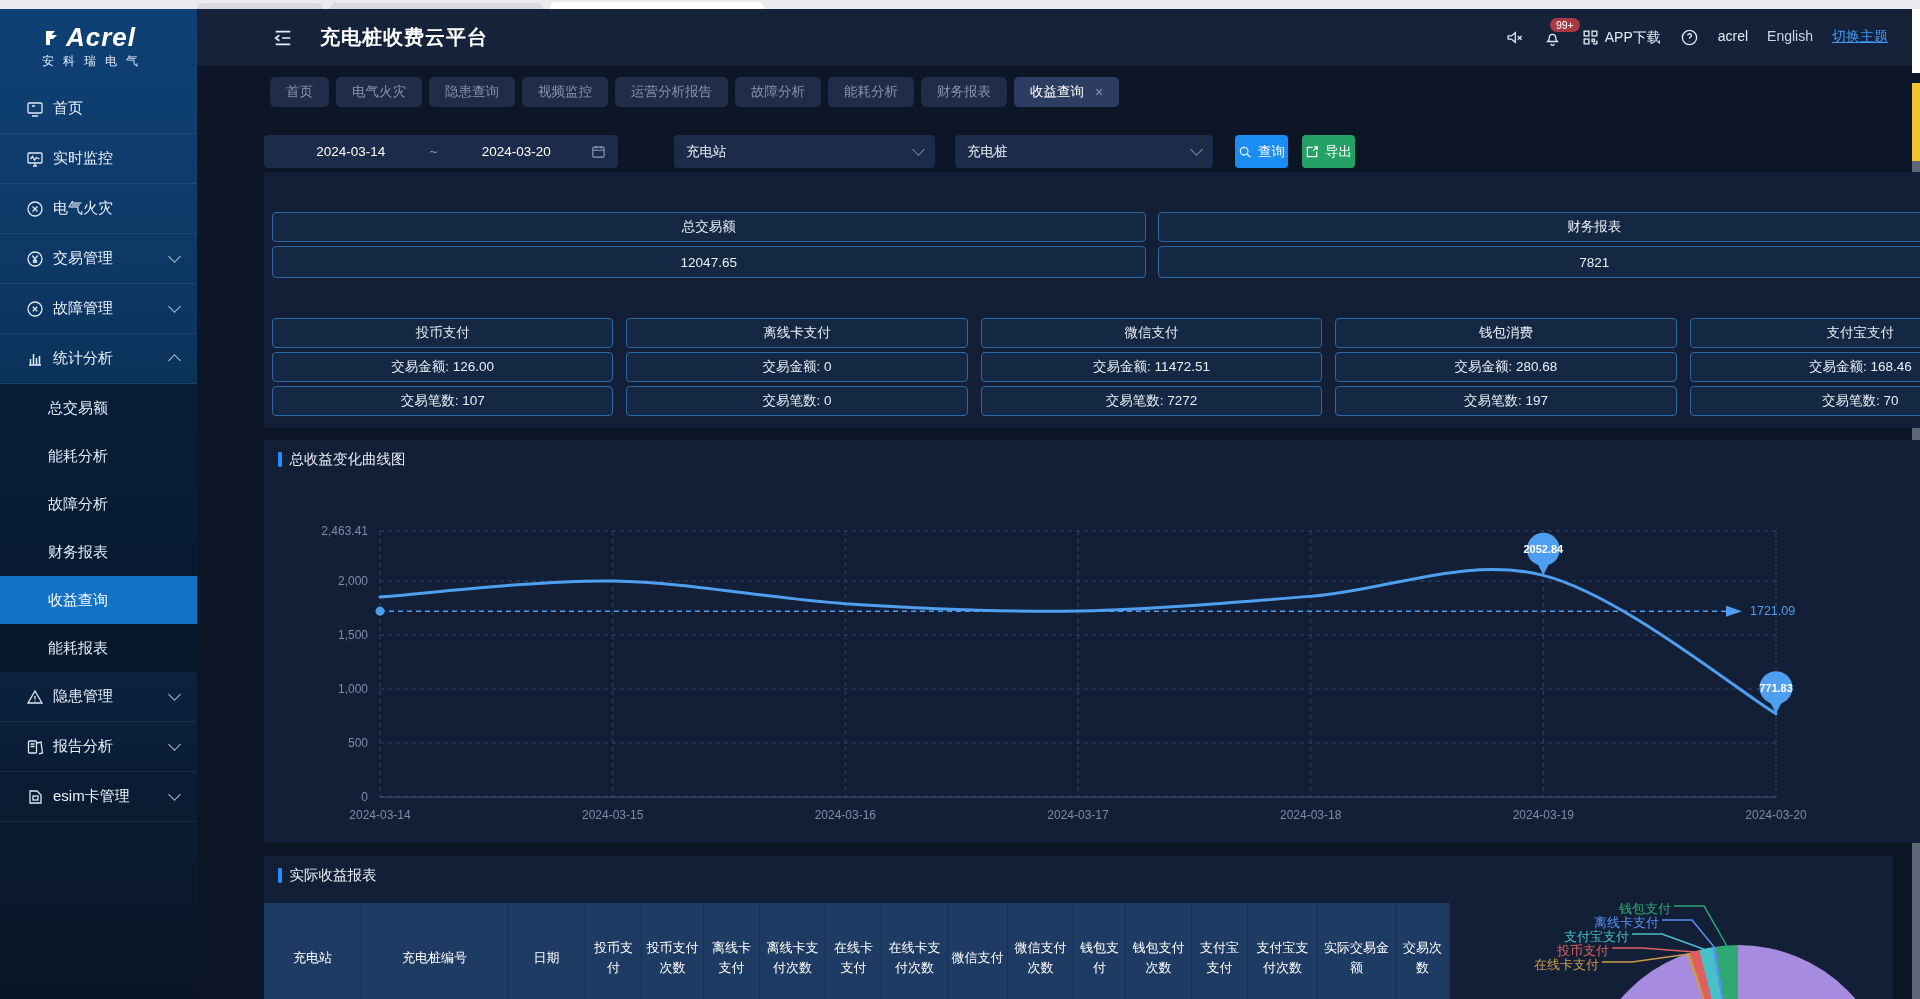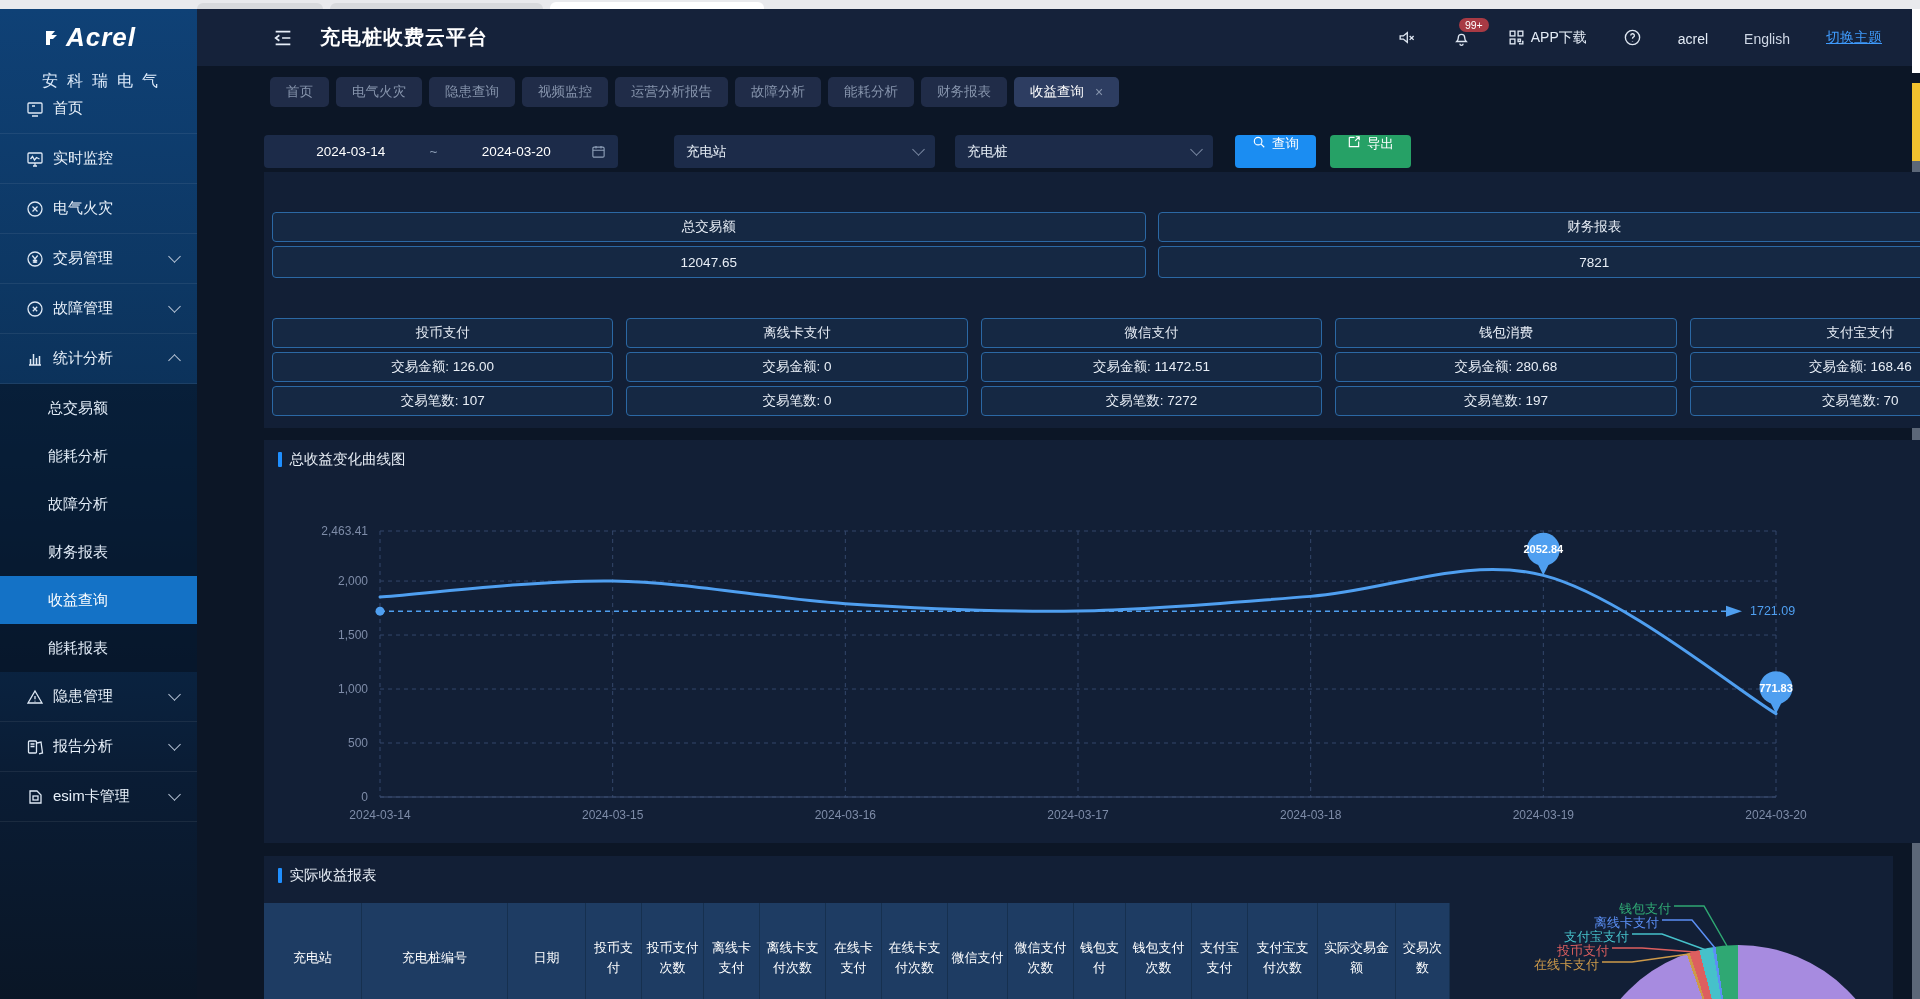--- a/index.html
+++ b/index.html
@@ -16,39 +16,39 @@
   .sc-white{position:absolute;top:0;left:0;width:8px;height:64px;background:#ffffff;}
   .sc-thumb{position:absolute;top:74px;left:0;width:8px;height:78px;background:#f2c12e;}
   .sc-track{position:absolute;top:152px;left:0;width:8px;height:838px;background:#5c6778;}
 
   
   .sidebar{position:absolute;left:0;top:9px;width:197px;height:990px;
     background:linear-gradient(180deg,#0f4176 0%,#0d3763 28%,#0a2b4f 52%,#0a1c34 78%,#0a1626 100%);}
   .logo{padding:13px 0 0 42px;height:62px;color:#fff;}
   .logo-row{display:flex;align-items:center;}
   .logo-text{font-size:26px;font-weight:bold;font-style:italic;letter-spacing:1px;margin-left:4px;}
-  .logo-sub{font-size:16px;letter-spacing:9px;color:#dceafa;margin-top:18px;}
+  .logo-sub{font-size:12px;letter-spacing:9px;color:#dceafa;margin-top:0;}
   .menu-item{height:49px;display:flex;align-items:center;padding-left:26px;color:#e9f1fa;font-size:15px;
     border-bottom:1px solid rgba(255,255,255,.07);position:relative;cursor:pointer;}
   .mi-icon{width:18px;height:18px;margin-right:9px;display:inline-flex;color:#dfe9f5;}
   .mi-icon svg{width:18px;height:18px;}
   .chev{width:8px;height:8px;border-right:1.6px solid #b9c6d8;border-bottom:1.6px solid #b9c6d8;
     position:absolute;right:18px;}
   .chev.down{transform:rotate(45deg);top:calc(50% - 7px);}
   .chev.up{transform:rotate(-135deg);top:calc(50% - 3px);}
   .submenu{background:rgba(4,12,24,.5);}
   .sub-item{height:48px;display:flex;align-items:center;padding-left:48px;font-size:15px;color:#e2ecf7;cursor:pointer;}
   .sub-item.selected{background:#1472c6;color:#fff;}
 
   
   .main{position:absolute;left:197px;top:9px;right:8px;bottom:0;background:#0c1626;}
   .topbar{position:absolute;left:0;top:0;right:0;height:57px;background:#15223a;display:flex;align-items:center;padding-left:75px;}
   .collapse{color:#e7eef8;width:22px;height:22px;cursor:pointer;}
   .app-title{color:#ffffff;font-size:20px;font-weight:bold;letter-spacing:1px;margin-left:26px;}
-  .top-right{margin-left:auto;display:flex;align-items:flex-end;gap:36px;padding-right:30px;color:#e3ebf5;font-size:14px;}
+  .top-right{margin-left:auto;display:flex;align-items:flex-start;gap:19px;padding-right:24px;color:#e3ebf5;font-size:14px;}
   .tico{width:19px;height:19px;color:#dfe7f2;display:inline-flex;cursor:pointer;}
   .tico svg{width:19px;height:19px;}
   .bell-wrap{position:relative;}
   .badge{position:absolute;top:-10px;right:-18px;background:#a83a44;color:#ffffff;font-size:10.5px;
     padding:1px 6px;border-radius:9px;}
   .appdl{display:flex;align-items:center;gap:5px;cursor:pointer;}
   .theme-link{color:#3f9bfc;text-decoration:underline;cursor:pointer;}
   .lang{color:#cfd8e6;cursor:pointer;}
 
   
@@ -63,22 +63,22 @@
   .datebox{width:330px;height:33px;background:#1c2b49;border-radius:4px;display:flex;align-items:center;
     padding:0 12px;color:#fff;font-size:13.5px;}
   .datebox .dval{flex:1;text-align:center;cursor:text;}
   .datebox .dsep{color:#8fa0b8;padding:0 4px;}
   .cal-icon{color:#8fa0b8;width:15px;height:15px;}
   .selectbox{height:33px;background:#1c2b49;border-radius:4px;display:flex;align-items:center;
     padding:0 12px;color:#e9f0f8;font-size:13.5px;cursor:pointer;}
   .selectbox .sv{flex:1;}
   .sel-chev{width:8px;height:8px;border-right:1.5px solid #7b8aa3;border-bottom:1.5px solid #7b8aa3;
     transform:rotate(45deg);margin-top:-4px;}
-  .btn{height:33px;padding:0 17px;border-radius:4px;color:#fff;font-size:13.5px;display:flex;
-    align-items:flex-start;gap:6px;cursor:pointer;border:none;}
+  .btn{height:33px;padding:0 3px;border-radius:4px;color:#fff;font-size:13.5px;display:flex;
+    align-items:center;gap:6px;cursor:pointer;border:none;}
   .btn svg{width:14px;height:14px;}
   .btn.query{background:#1b8df2;margin-left:22px;}
   .btn.export{background:#26a166;margin-left:14px;}
 
   
   .panel{position:absolute;background:#121f36;}
   .panel-top{left:67px;top:163px;width:1775px;height:256px;}
   .panel-chart{left:67px;top:431px;width:1689px;height:403px;}
   .panel-table{left:67px;top:847px;width:1409px;height:143px;overflow:hidden;}
   .panel-pie{left:1299px;top:847px;width:397px;height:143px;overflow:hidden;}

